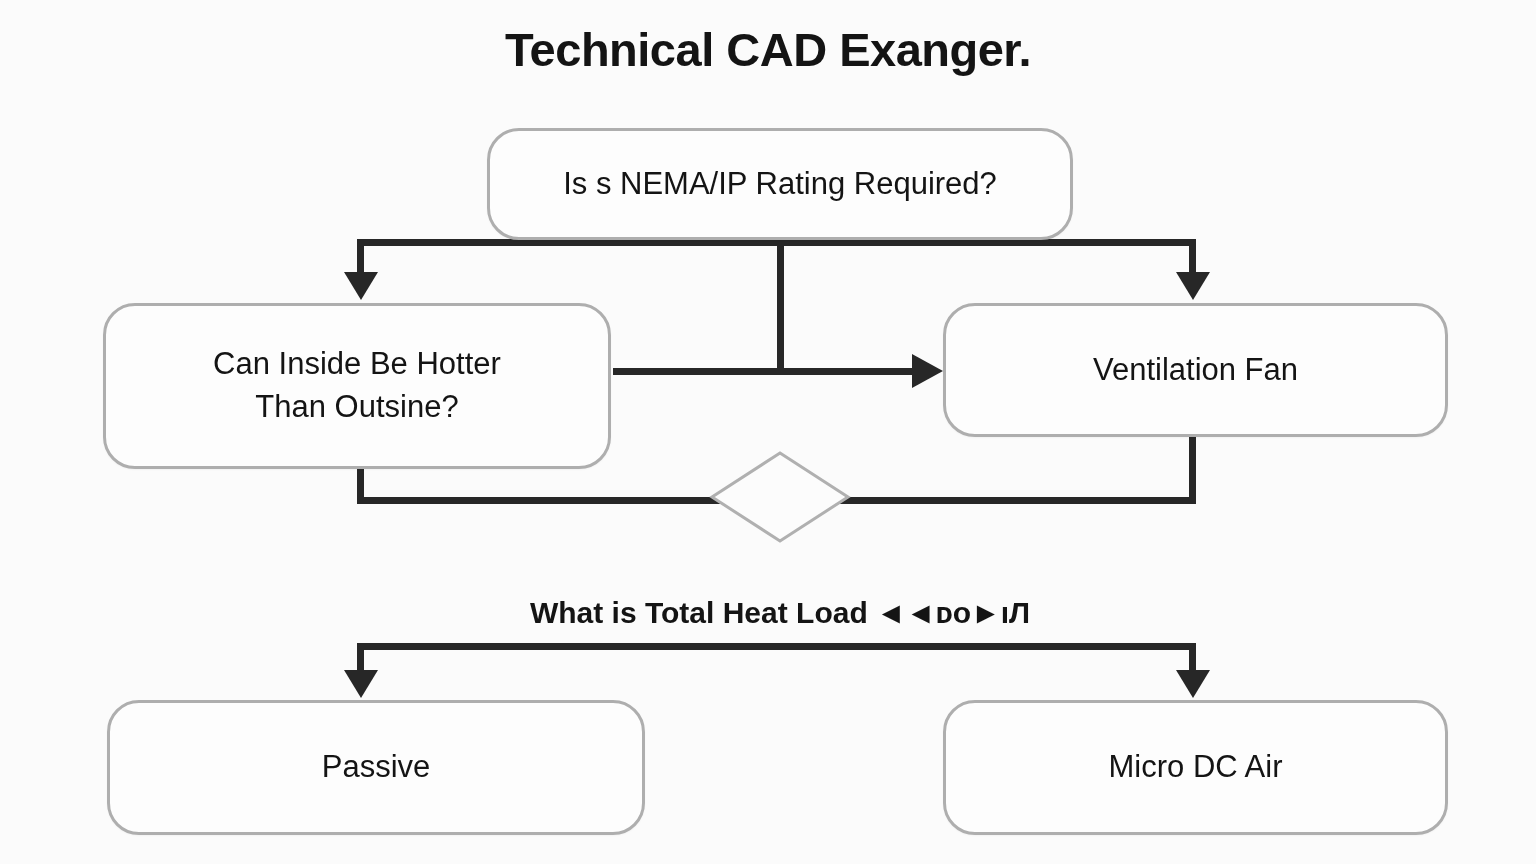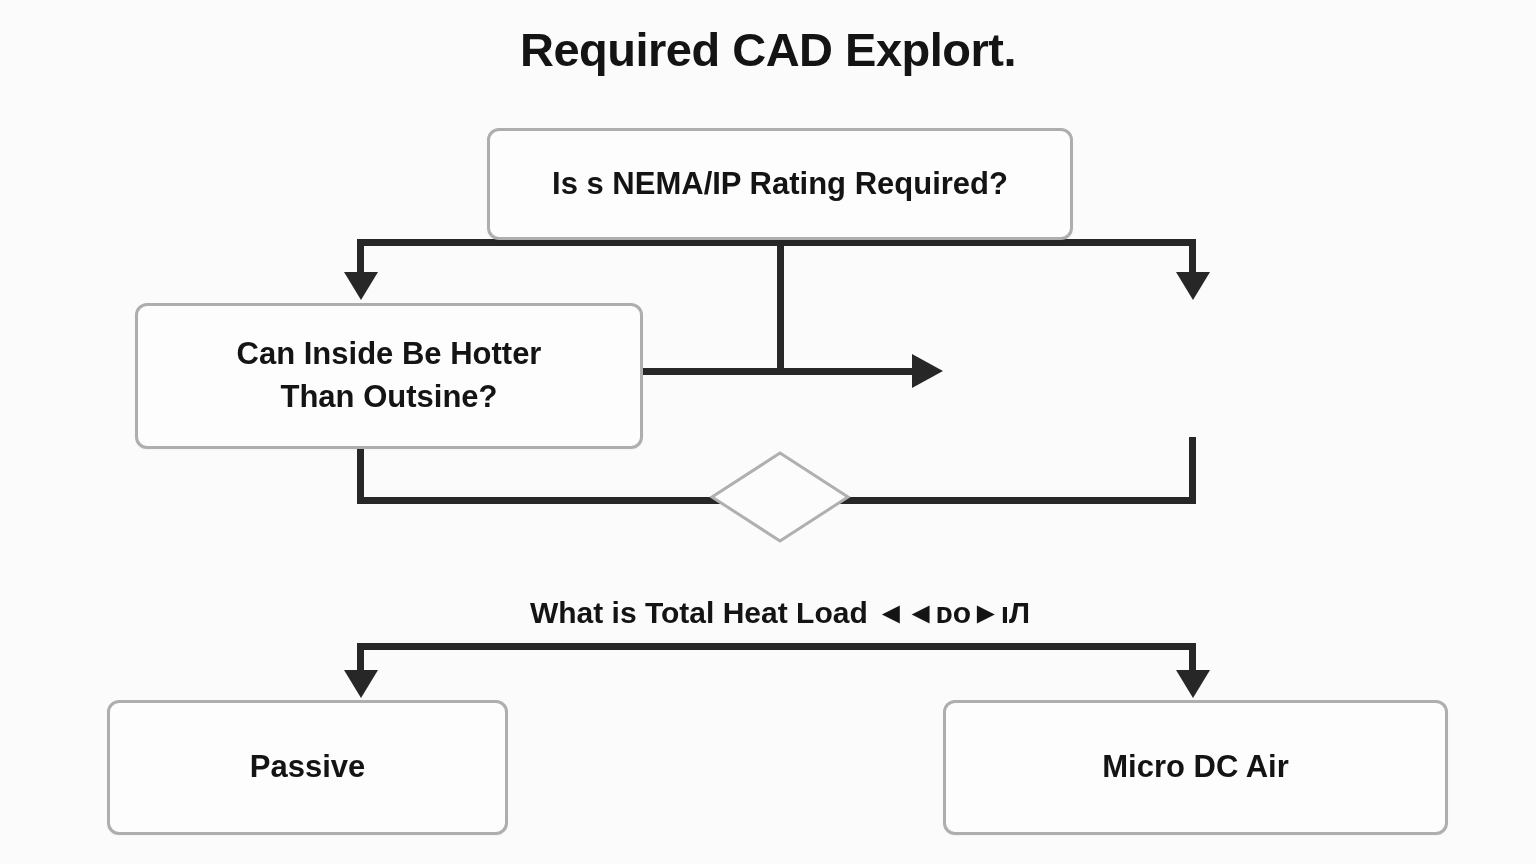--- a/index.html
+++ b/index.html
@@ -15,35 +15,35 @@
     position: absolute; left: 0; top: 22px; width: 1536px;
     text-align: center;
     font-size: 47px; font-weight: 700; color: #141414;
     letter-spacing: -0.5px;
   }
 
   .node {
     position: absolute;
     background: #fdfdfd;
     border: 3px solid #aeaeae;
-    border-radius: 12px;
+    border-radius: 32px;
     display: flex; flex-direction: column;
     align-items: center; justify-content: center;
     text-align: center;
     color: #141414;
-    font-weight: 700;
+    font-weight: 400;
     font-size: 31px;
     line-height: 1.38;
     box-shadow: 0 1px 2px rgba(0,0,0,0.04);
   }
 
   .node-top    { left: 487px; top: 128px; width: 586px; height: 112px; font-size: 31px; }
-  .node-left   { left: 103px; top: 303px; width: 508px; height: 146px; margin-left: 32px; }
+  .node-left   { left: 103px; top: 303px; width: 508px; height: 166px; }
   .node-right  { left: 943px; top: 303px; width: 505px; height: 134px; }
-  .node-bl     { left: 107px; top: 700px; width: 401px; height: 135px; }
+  .node-bl     { left: 107px; top: 700px; width: 538px; height: 135px; }
   .node-br     { left: 943px; top: 700px; width: 505px; height: 135px; }
 
   .line { position: absolute; background: #272727; }
 
   
   .hbar1   { left: 357px;  top: 239px; width: 839px; height: 7px; }
   .vleft1  { left: 357px;  top: 239px; width: 7px;   height: 36px; }
   .vright1 { left: 1189px; top: 239px; width: 7px;   height: 36px; }
   .vcenter { left: 777px;  top: 239px; width: 7px;   height: 136px; }
 
@@ -87,21 +87,21 @@
     font-size: 30px; font-weight: 700; color: #141414;
     line-height: 1.38;
     margin-top: 44px;
   }
 </style>
 </head>
 <body>
 
 <div class="canvas">
 
-  <div class="title">Required CAD Explort.</div>
+  <div class="title">Technical CAD Exanger.</div>
 
   <div class="line hbar1"></div>
   <div class="line vleft1"></div>
   <div class="line vright1"></div>
   <div class="line vcenter"></div>
   <div class="arrow-down ad-left1"></div>
   <div class="arrow-down ad-right1"></div>
 
   <div class="line midbar"></div>
   <div class="arrow-right"></div>
@@ -122,20 +122,23 @@
 
   <div class="node node-top">
     <span>Is s NEMA/IP Rating Required?</span>
   </div>
 
   <div class="node node-left">
     <span>Can Inside Be Hotter</span>
     <span>Than Outsine?</span>
   </div>
 
+  <div class="node node-right">
+    <span>Ventilation Fan</span>
+  </div>
 
   <div class="question">
     <div>What is Total Heat Load ◄◄ᴅᴏ►ıЛ</div>
   </div>
 
   <div class="node node-bl">
     <span>Passive</span>
   </div>
 
   <div class="node node-br">

